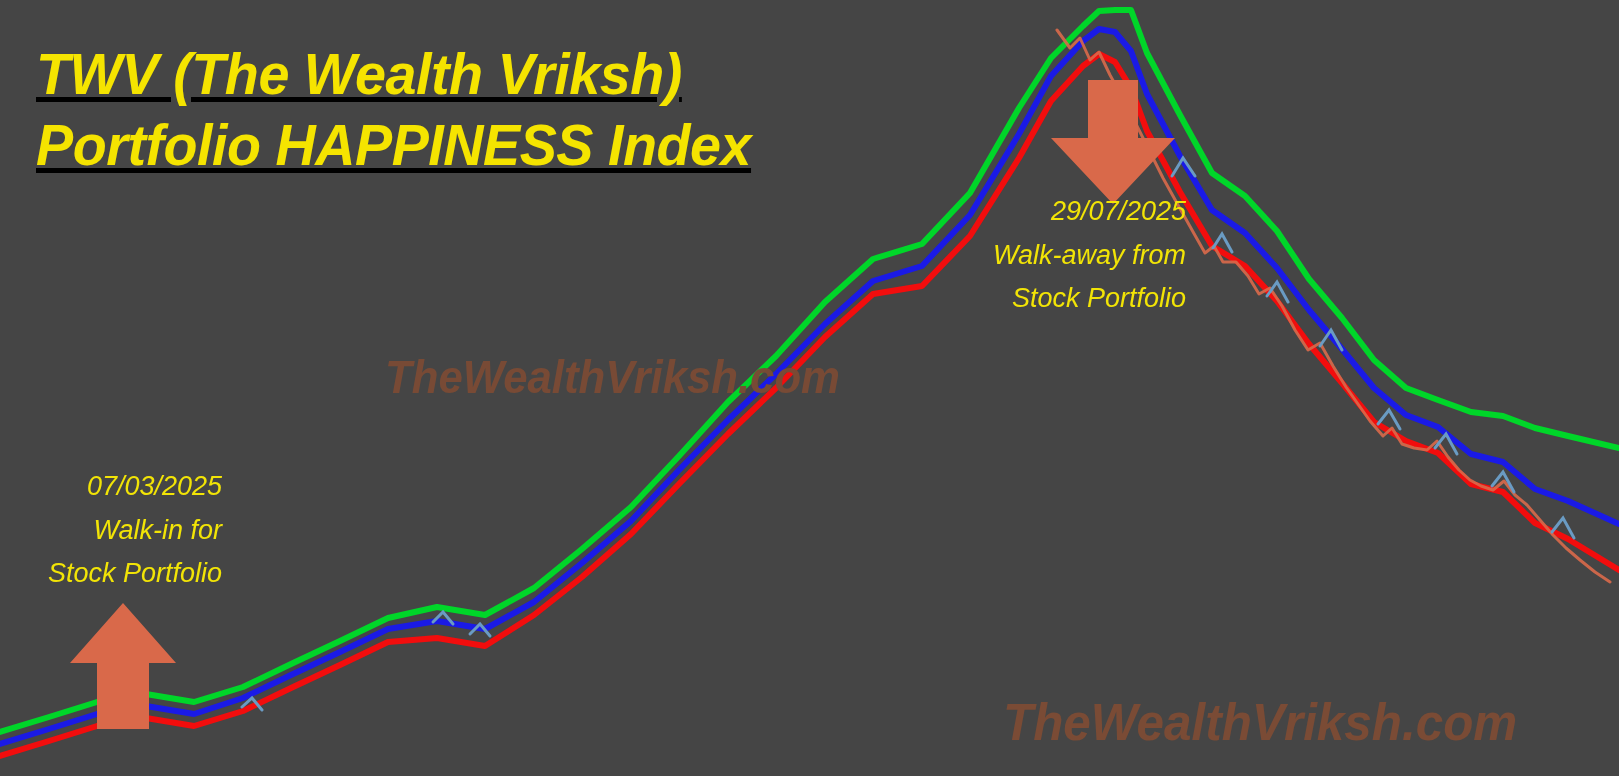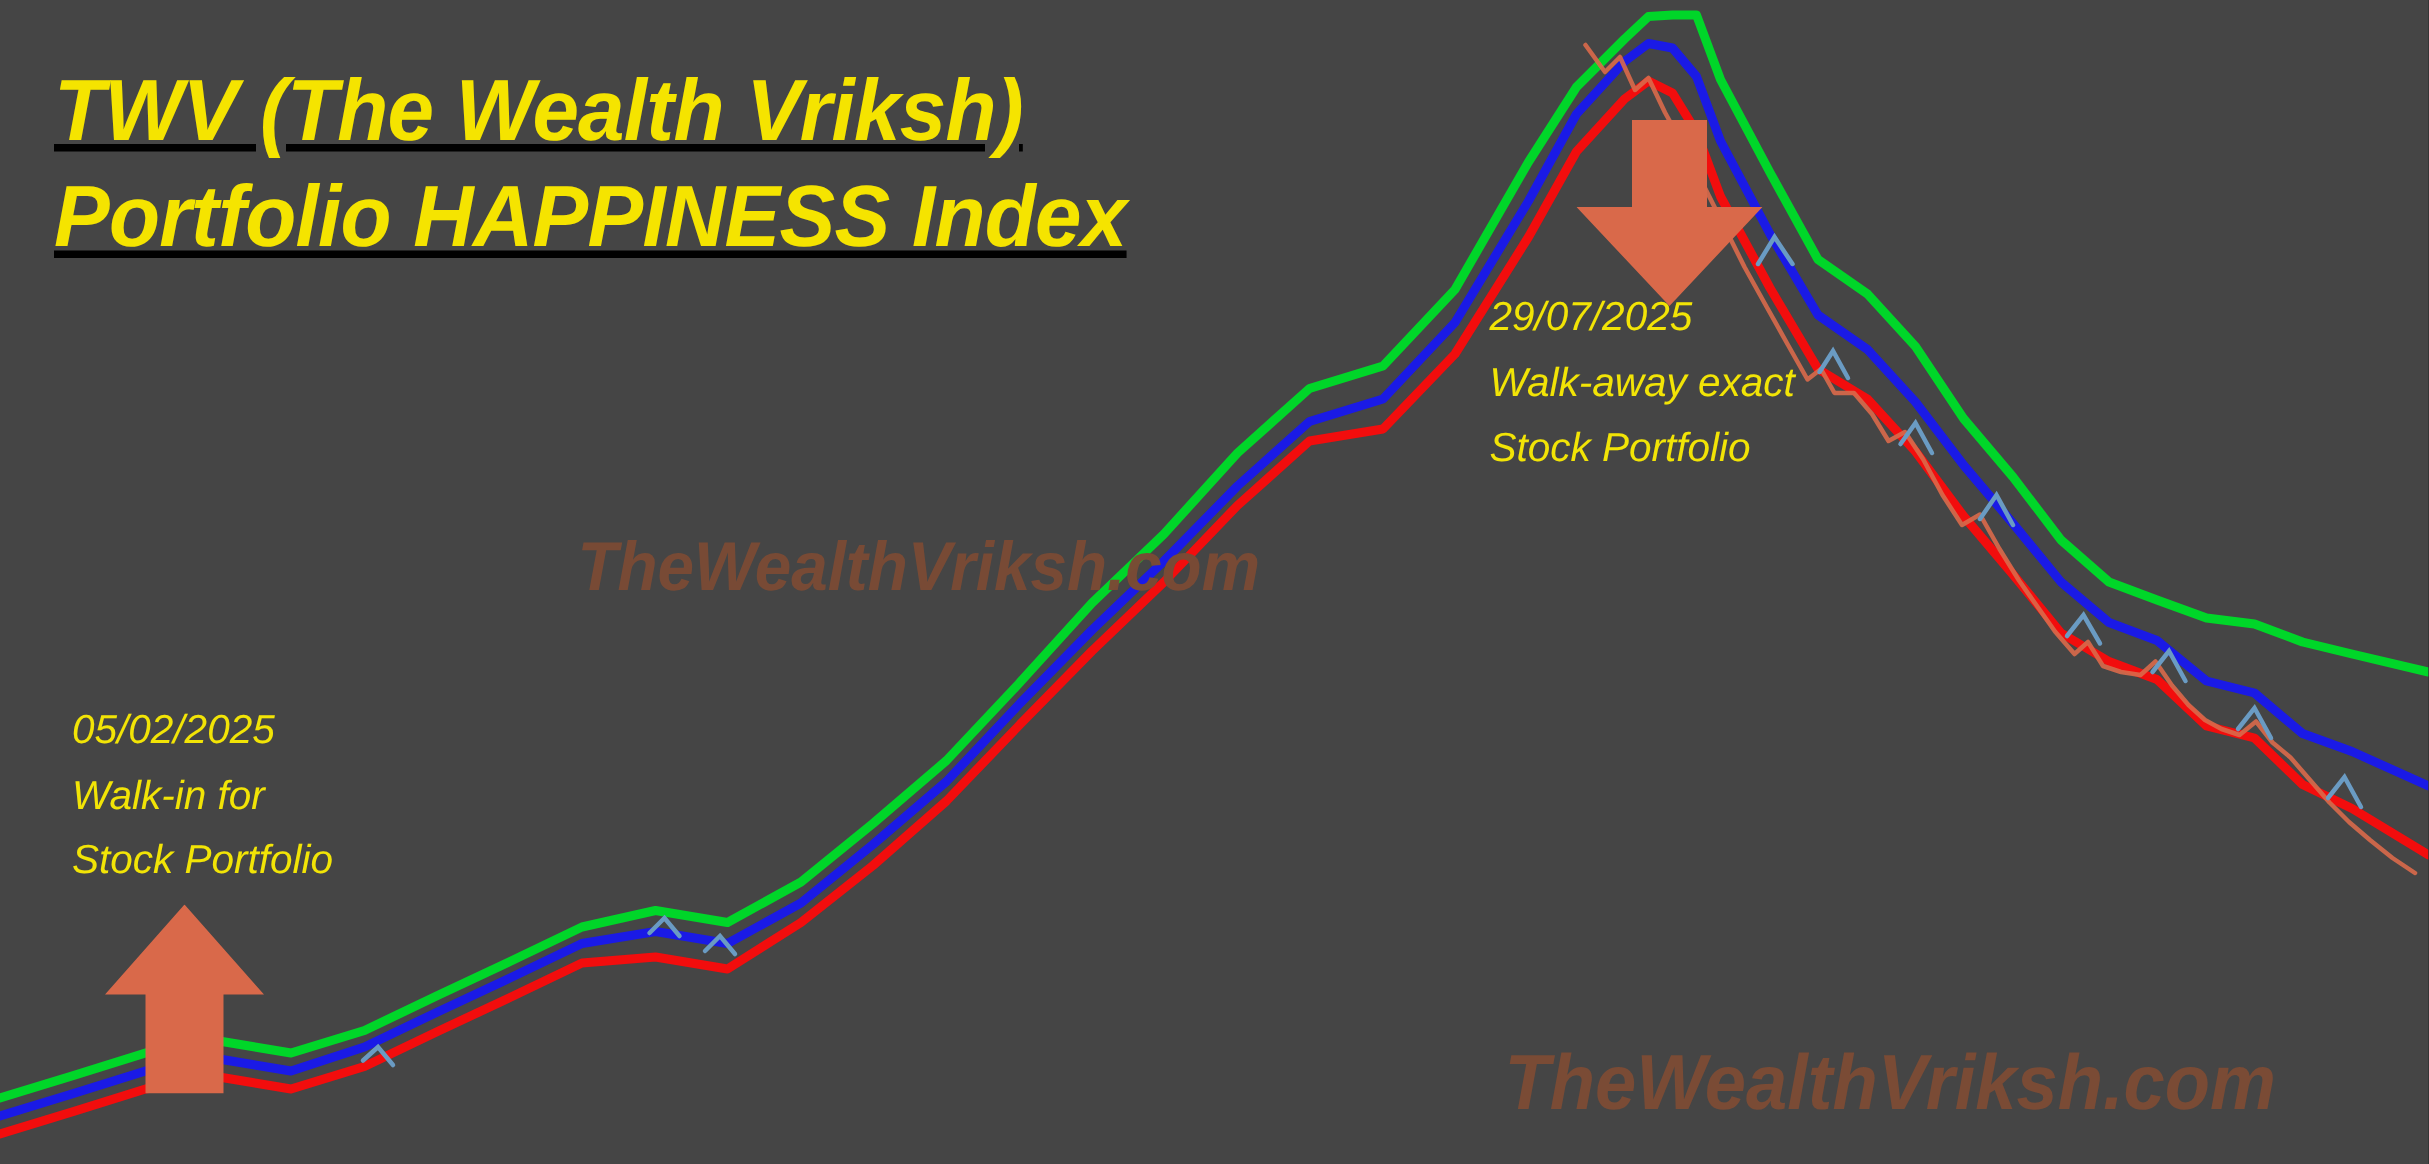--- a/index.html
+++ b/index.html
@@ -50,20 +50,21 @@
   .annot {
     position: absolute;
     z-index: 6;
     color: #F2E406;
     font-family: "Liberation Sans", sans-serif;
     font-style: italic;
     font-size: 27px;
     line-height: 1.62;
     white-space: nowrap;
     pointer-events: none;
+    text-align: right;
   }
   #annot-walkin  { left: 48px;  top: 465px; }
   #annot-walkaway{ left: 993px; top: 190px; }
   .annot-line { display: block; }
 
   
   .arrow {
     position: absolute;
     z-index: 5;
   }
@@ -170,27 +171,27 @@
 
   <svg class="arrow" id="arrow-up" viewBox="0 0 106 126">
     <polygon points="53,0 106,60 79,60 79,126 27,126 27,60 0,60" fill="#D9694A"></polygon>
   </svg>
 
   <svg class="arrow" id="arrow-down" viewBox="0 0 124 124">
     <polygon points="37,0 87,0 87,58 124,58 62,124 0,58 37,58" fill="#D9694A"></polygon>
   </svg>
 
   <div class="annot" id="annot-walkin">
-    <span class="annot-line">05/02/2025</span>
+    <span class="annot-line">07/03/2025</span>
     <span class="annot-line">Walk-in for</span>
     <span class="annot-line">Stock Portfolio</span>
   </div>
 
   <div class="annot" id="annot-walkaway">
     <span class="annot-line">29/07/2025</span>
-    <span class="annot-line">Walk-away exact</span>
+    <span class="annot-line">Walk-away from</span>
     <span class="annot-line">Stock Portfolio</span>
   </div>
 
 
   <div class="watermark" id="watermark-bottom">TheWealthVriksh.com</div>
 
 </div>
 
 </body></html>

